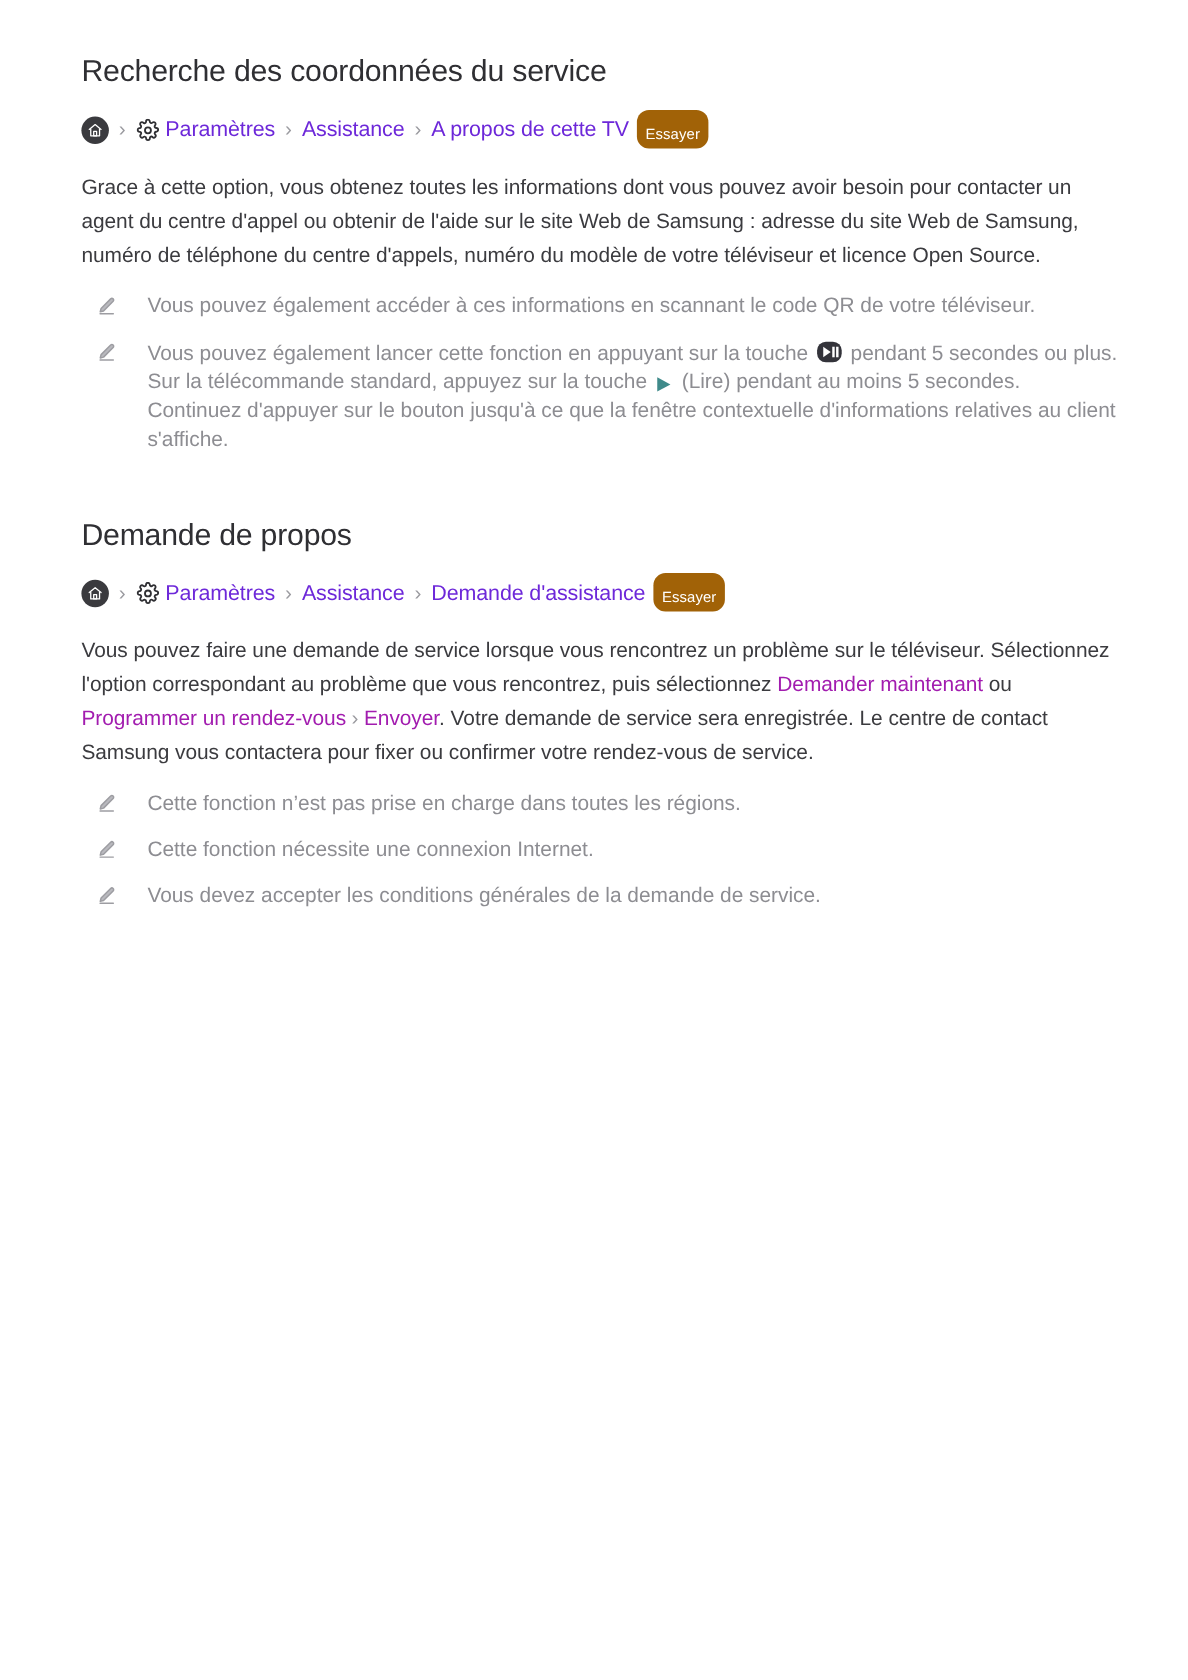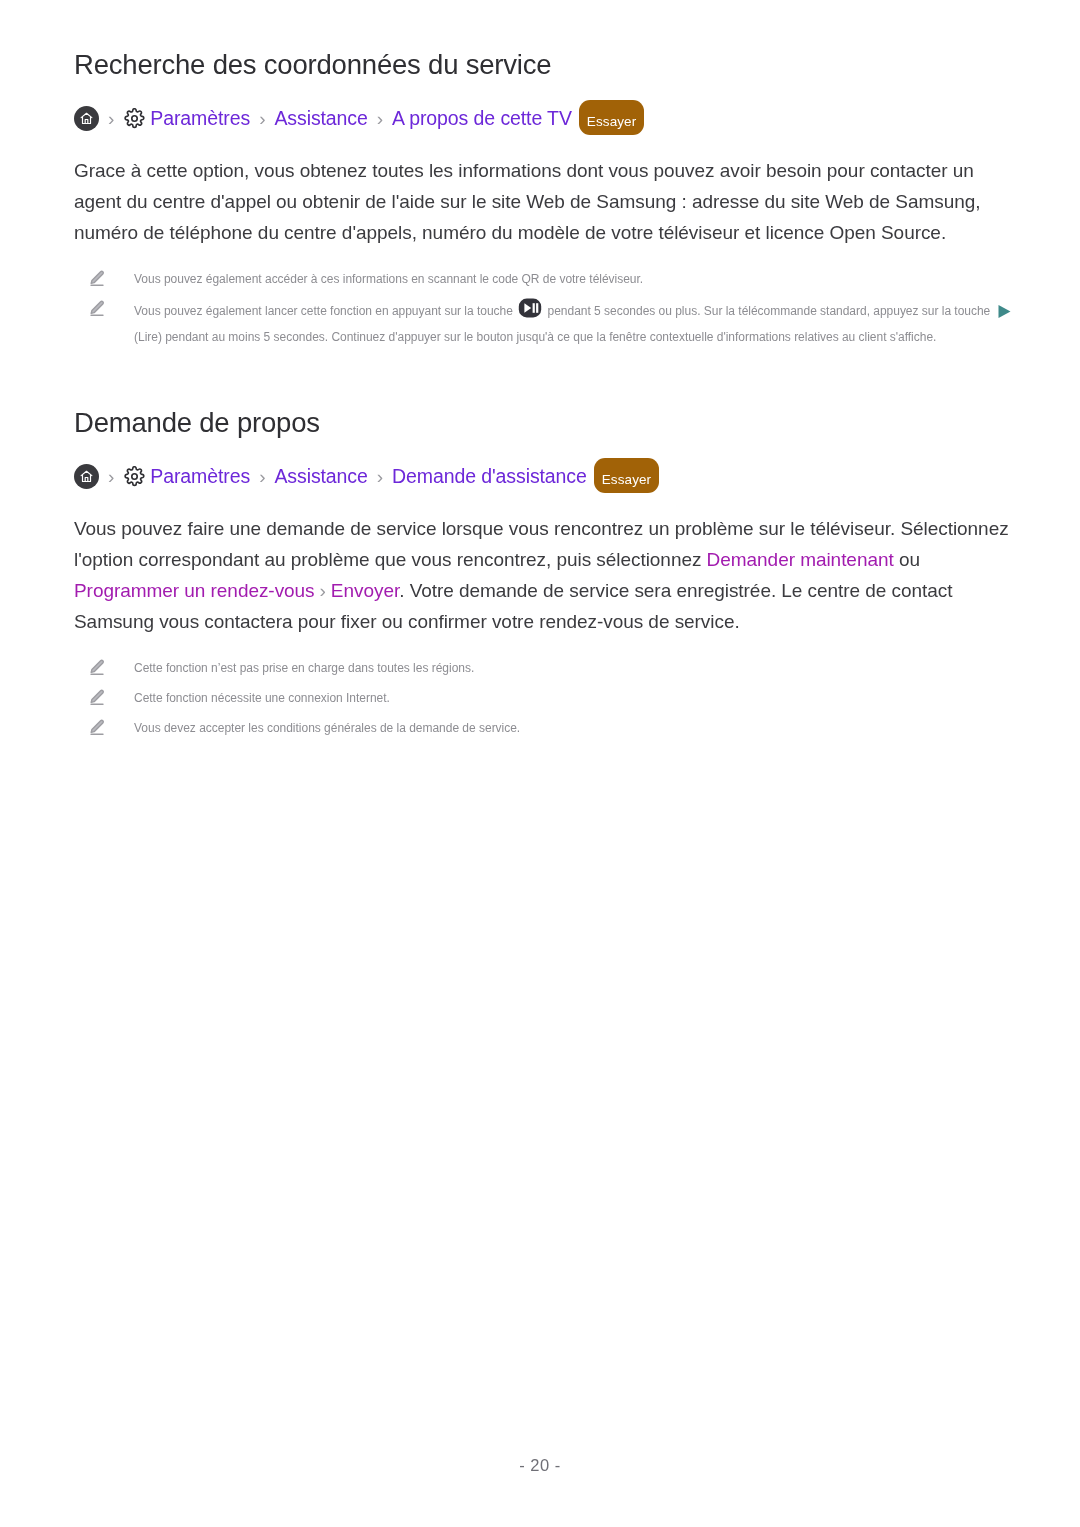--- a/index.html
+++ b/index.html
@@ -112,32 +112,32 @@
     margin: 0 5px;
   }
 
   
   .notes {
     margin-top: 18px;
   }
   .note {
     display: flex;
     align-items: flex-start;
-    margin-top: 4px;
+    margin-top: 16px;
   }
   .note:first-child { margin-top: 0; }
   .pencil-icon {
     width: 18px;
     height: 18px;
     flex: none;
     margin: 3px 28px 0 14px;
   }
   .pencil-icon svg { display: block; }
   .note-text {
-    font-size: 12px;
+    font-size: 19px;
     line-height: 26px;
     color: #8d8d92;
     max-width: 905px;
     letter-spacing: -0.02px;
   }
   .note-text .playpause-icon,
   .note-text .play-icon {
     display: inline-block;
     vertical-align: -5px;
     margin: 0 2px;
@@ -300,15 +300,14 @@
             <path d="M16.8 3.6a2.1 2.1 0 0 1 3 3L8.2 18.2l-4 1 1-4z" fill="#b9b9be"></path>
             <path d="M4 21.6h16" stroke="#9d9da2"></path>
           </svg>
         </span>
         <span class="note-text">Vous devez accepter les conditions générales de la demande de service.</span>
       </div>
 
     </div>
   </div>
 
-  <div class="page-number">- 20 -</div>
 
 </div>
 
 </body></html>

